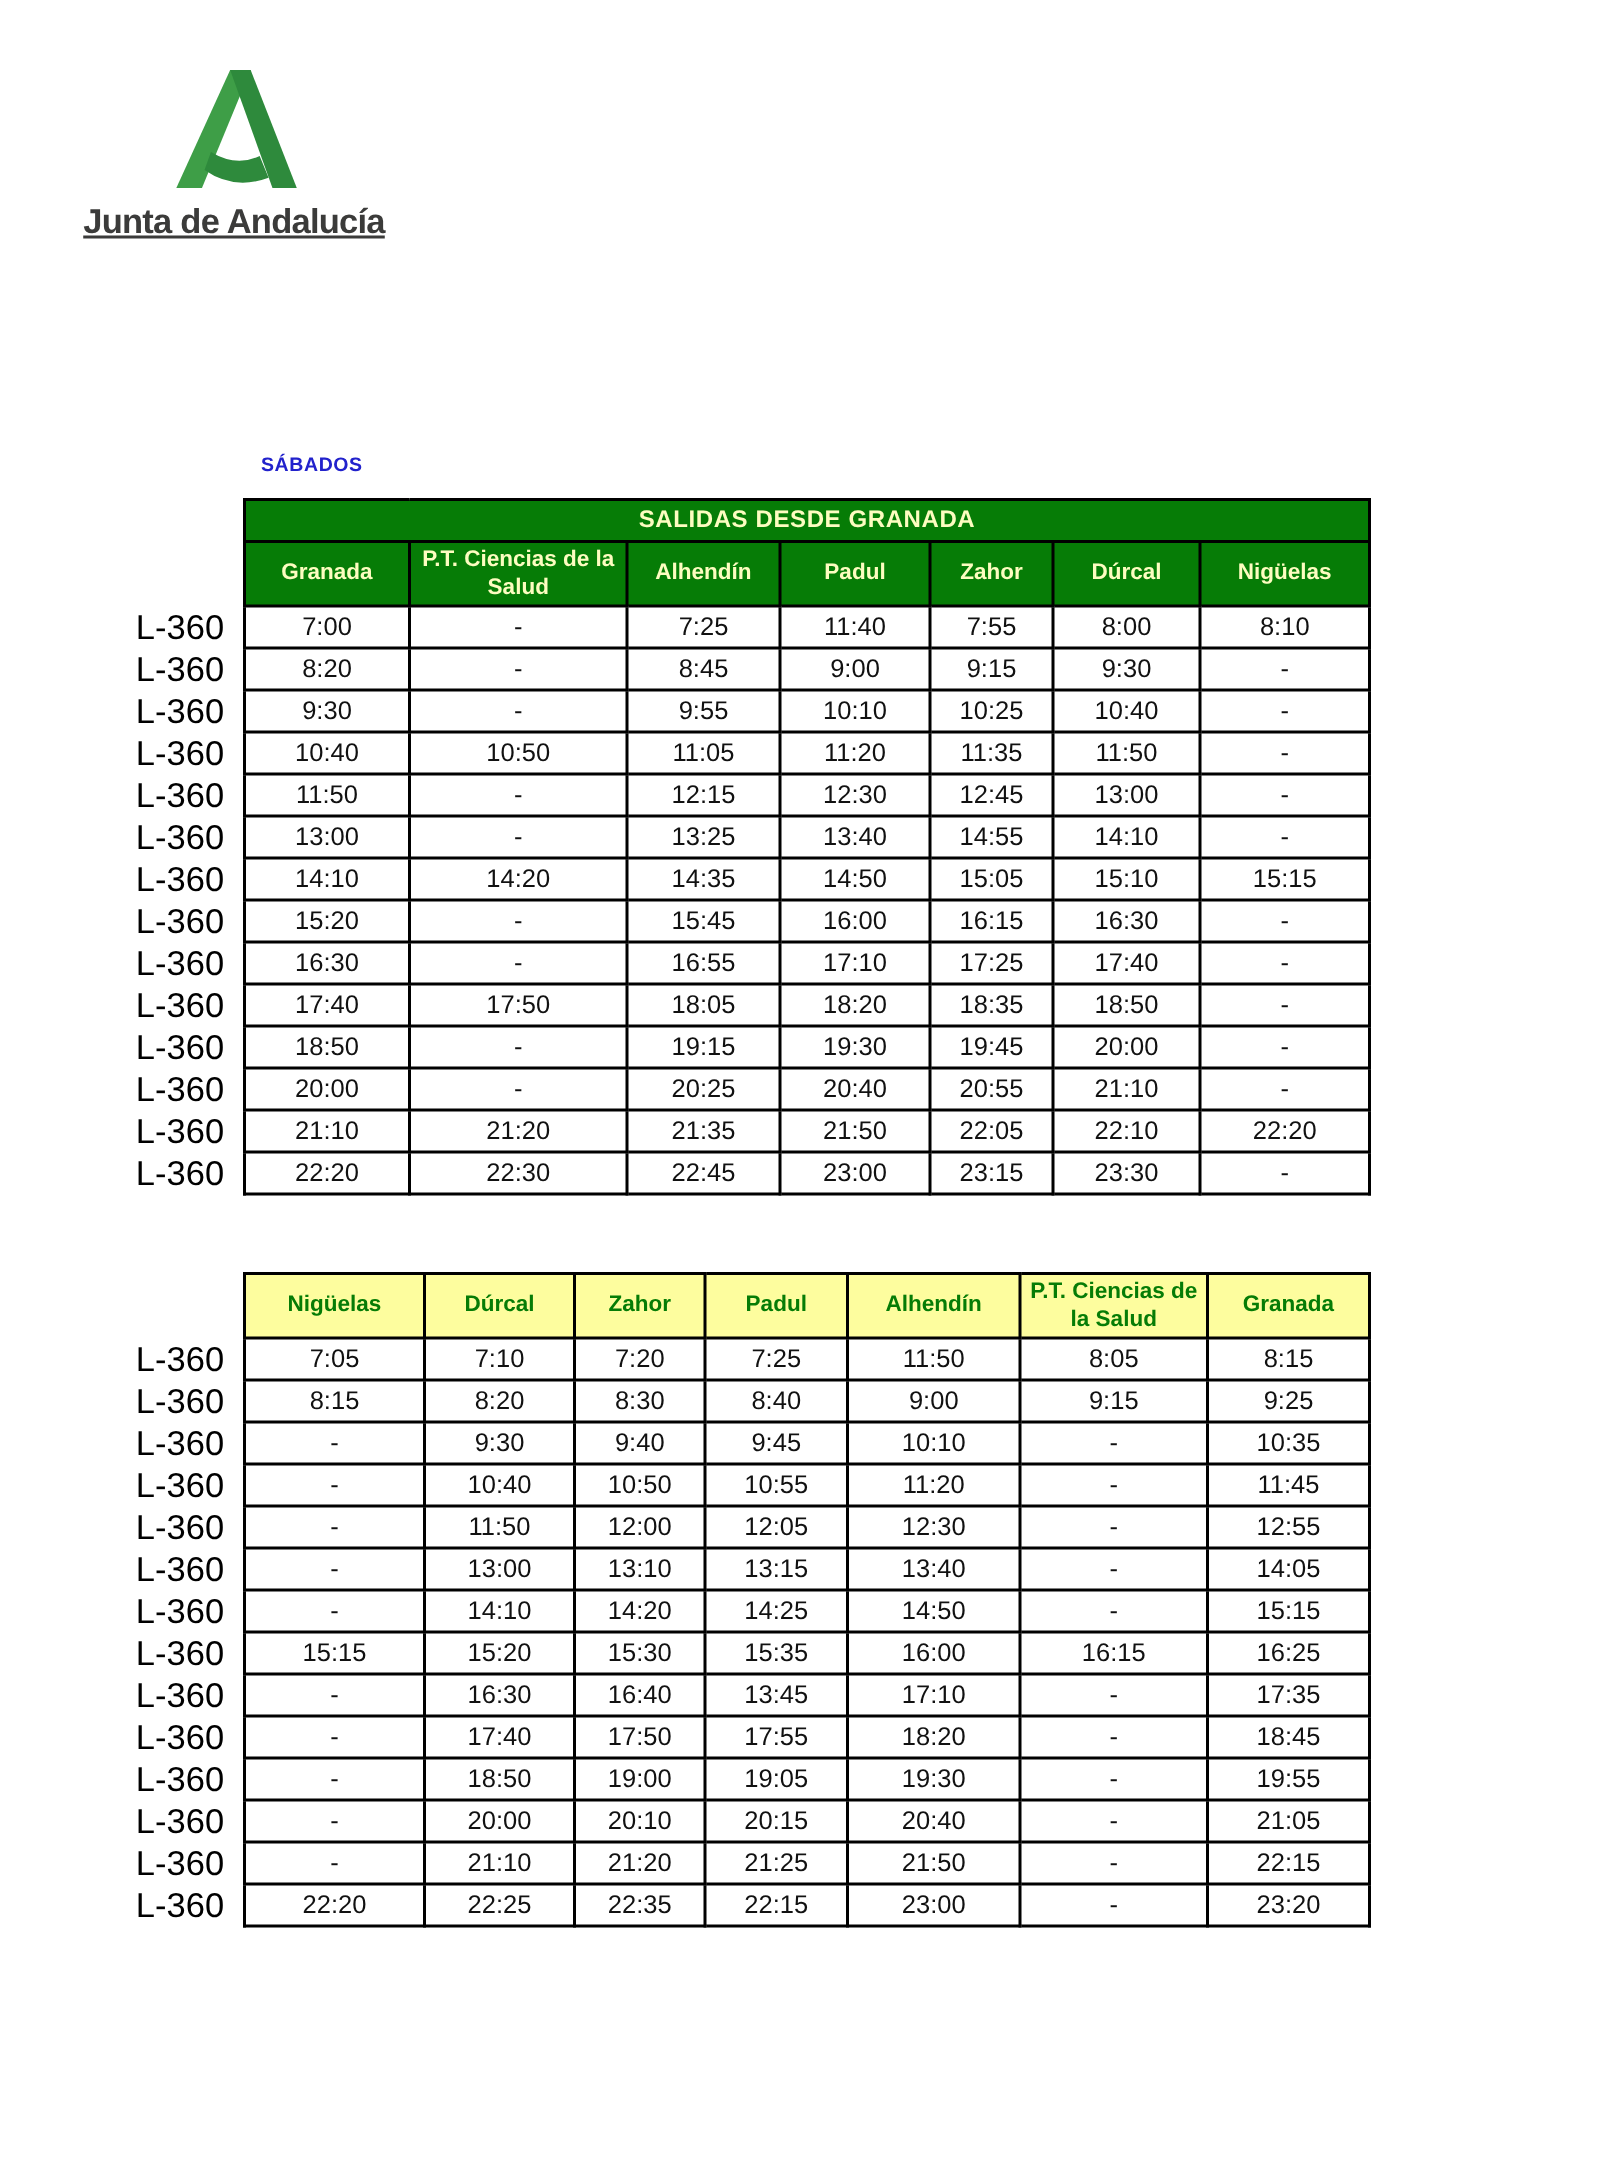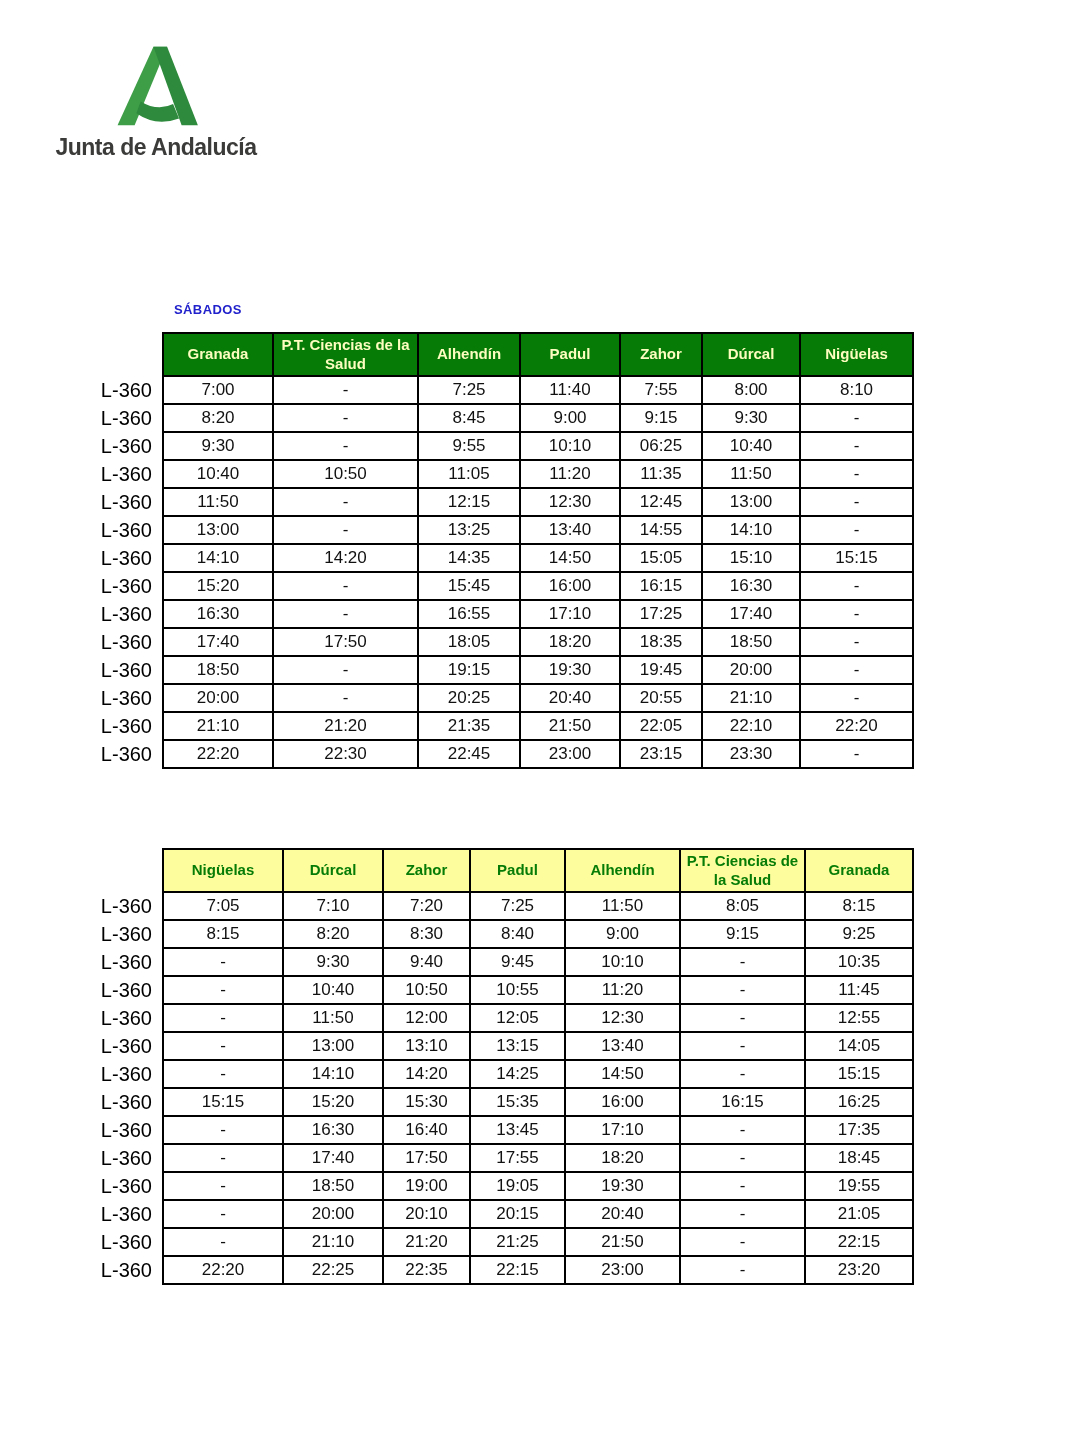--- a/index.html
+++ b/index.html
@@ -31,20 +31,21 @@
     width: 212px;
     text-align: center;
   }
   .logo svg { display: block; margin: 0 auto 4px auto; }
   .logo-text {
     font-size: 23px;
     font-weight: bold;
     color: var(--logo-text-color);
     letter-spacing: -0.5px;
     white-space: nowrap;
+    text-decoration: underline;
   }
 
   
   .section-title {
     position: absolute;
     top: 298px;
     left: 170px;
     margin: 4px;
     font-size: 13px;
     font-weight: bold;
@@ -92,22 +93,22 @@
   .tt td.time {
     height: 26px;
     background: #ffffff;
     color: #111111;
     font-size: 17px;
     text-align: center;
     vertical-align: middle;
   }
   .tt td.line-label {
     color: #000000;
-    font-size: 20px;
-    text-align: right;
+    font-size: 23px;
+    text-align: center;
     vertical-align: middle;
     padding-right: 10px;
   }
 </style>
 </head>
 <body>
 
 <div class="page">
 
   <div class="logo">
@@ -128,20 +129,24 @@
         <col style="width:145px">
         <col style="width:102px">
         <col style="width:100px">
         <col style="width:82px">
         <col style="width:98px">
         <col style="width:113px">
       </colgroup>
       <thead>
         <tr>
           <td class="gutter"></td>
+          <th class="tt-title" colspan="7">SALIDAS DESDE GRANADA</th>
+        </tr>
+        <tr>
+          <td class="gutter"></td>
           <th class="col-h">Granada</th>
           <th class="col-h">P.T. Ciencias de la Salud</th>
           <th class="col-h">Alhendín</th>
           <th class="col-h">Padul</th>
           <th class="col-h">Zahor</th>
           <th class="col-h">Dúrcal</th>
           <th class="col-h">Nigüelas</th>
         </tr>
       </thead>
       <tbody>
@@ -164,21 +169,21 @@
           <td class="time">9:15</td>
           <td class="time">9:30</td>
           <td class="time">-</td>
         </tr>
         <tr>
           <td class="line-label">L-360</td>
           <td class="time">9:30</td>
           <td class="time">-</td>
           <td class="time">9:55</td>
           <td class="time">10:10</td>
-          <td class="time">06:25</td>
+          <td class="time">10:25</td>
           <td class="time">10:40</td>
           <td class="time">-</td>
         </tr>
         <tr>
           <td class="line-label">L-360</td>
           <td class="time">10:40</td>
           <td class="time">10:50</td>
           <td class="time">11:05</td>
           <td class="time">11:20</td>
           <td class="time">11:35</td>

